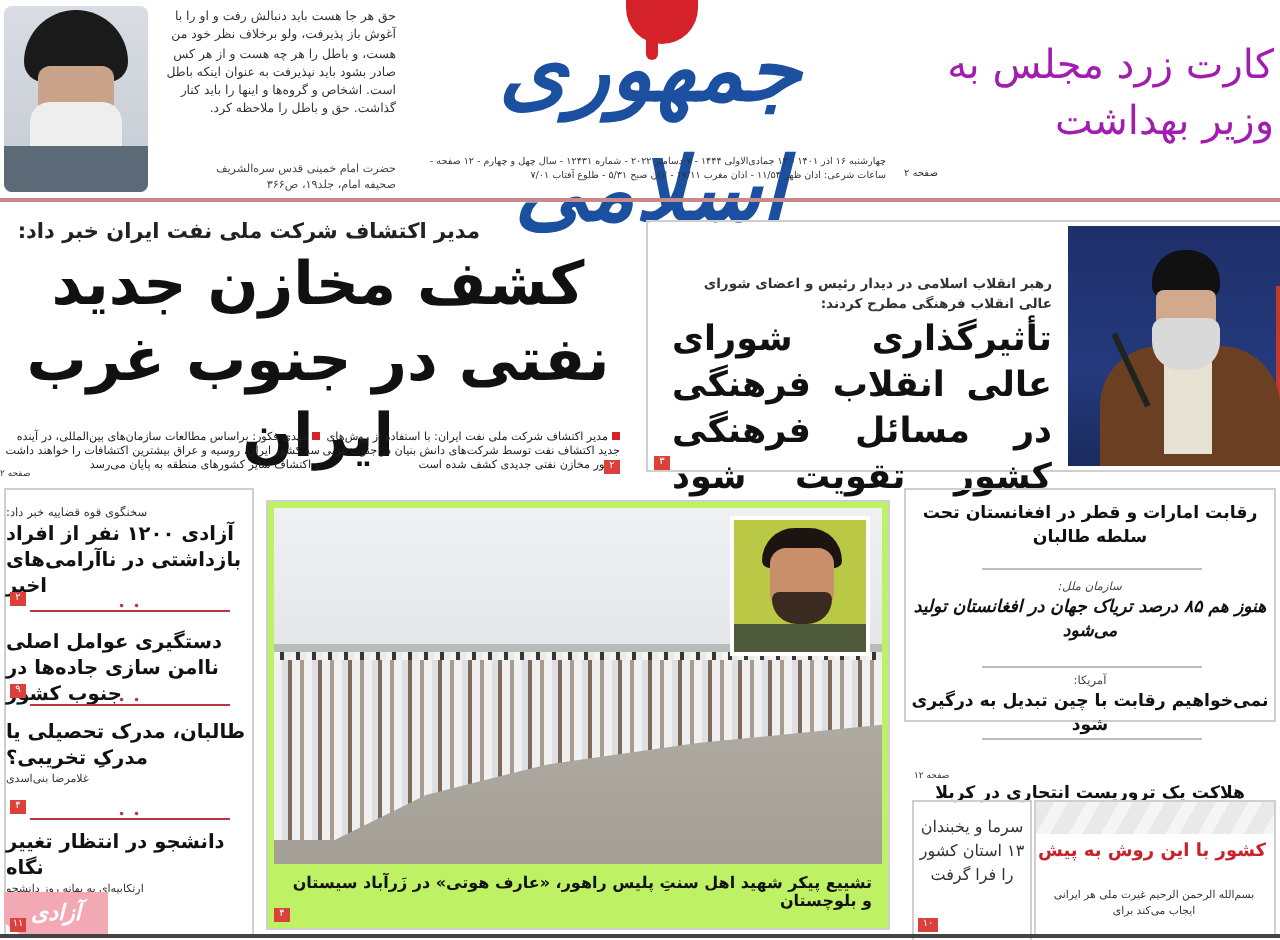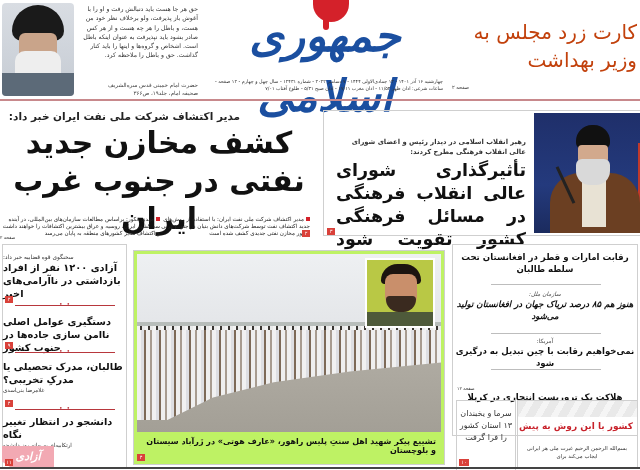--- a/index.html
+++ b/index.html
@@ -20,21 +20,21 @@
   .quote-text { right: 128px; top: 4px; width: 122px; font-size: 6.2px; line-height: 9.3px; color:#333; text-align: right; position:absolute; }
   .quote-text { left: 76px; right:auto; }
   .quote-source { left: 78px; top: 82px; width: 120px; font-size: 5.6px; line-height: 7.5px; color:#444; position:absolute; }
 
   .logo { left: 205px; top: 0; width: 240px; height: 72px; }
   .logo-splash { position:absolute; left:108px; top:0; width:36px; height:22px; background:#d4212a; border-radius:0 0 18px 18px; }
   .logo-splash::after { content:""; position:absolute; left:10px; top:18px; width:6px; height:12px; background:#d4212a; border-radius:0 0 3px 3px; }
   .logo-text { position:absolute; left:0; top:6px; width:240px; text-align:center; font-family:"DejaVu Serif", serif; font-weight:bold; font-size:44px; color:#1b4fa0; font-style:italic; letter-spacing:-1px; line-height:60px; }
   .dateline { left: 215px; top: 78px; width: 228px; font-size: 4.8px; line-height: 7px; color:#333; text-align: right; white-space: nowrap; overflow:hidden; }
 
-  .top-headline { left: 452px; top: 18px; width: 185px; text-align: right; font-family: "DejaVu Sans", sans-serif; font-size: 20px; font-weight: normal; line-height: 28px; color:#c2410c; }
+  .top-headline { left: 452px; top: 18px; width: 185px; text-align: right; font-family: "DejaVu Sans", sans-serif; font-size: 20px; font-weight: normal; line-height: 28px; color:#a21caf; }
   .top-headline-page { left: 452px; top: 84px; font-size: 5px; color:#333; }
   .masthead-rule { left: 0; top: 99px; width: 640px; height: 2px; background:#c8898c; }
 
   
   .lead { left: 0; top: 102px; width: 318px; height: 136px; }
   .lead-kicker { position:absolute; right: 78px; top: 8px; font-size: 10.5px; font-weight:bold; color:#222; }
   .lead-title { position:absolute; left: 0; top: 22px; width: 318px; text-align:center; font-size: 30px; font-weight:bold; line-height: 38px; color:#111; letter-spacing:-0.5px; }
   .lead-sum { position:absolute; top: 114px; font-size: 5.6px; line-height: 7px; color:#222; text-align: right; }
   .lead-sum.r { right: 8px; width: 150px; }
   .lead-sum.l { left: 0px; width: 160px; }
@@ -76,21 +76,21 @@
   .heads { position:absolute; left:0; top:72px; width:304px; height:8px;
     background: repeating-linear-gradient(90deg,#fafafa 0 3px,#2b2622 3px 5px,#f0f0f0 5px 8px); opacity:.9; }
   .inset { position:absolute; right: 6px; top: 4px; width: 70px; height: 70px; background:#b9c845; border:2px solid #fff; overflow:hidden; }
   .inset .hair { position:absolute; left:14px; top:4px; width:40px; height:20px; background:#1c1410; border-radius:18px 18px 4px 4px; }
   .inset .face { position:absolute; left:18px; top:14px; width:32px; height:36px; background:#c98f6b; border-radius:8px 8px 14px 14px; }
   .inset .beard { position:absolute; left:19px; top:36px; width:30px; height:16px; background:#3a2a1f; border-radius:4px 4px 14px 14px; }
   .inset .uniform { position:absolute; left:0; top:52px; width:70px; height:20px; background:#4e5a3a; }
   .photo-caption { position:absolute; right: 8px; top: 186px; width: 296px; font-size: 8px; font-weight:bold; color:#111; text-align:right; }
 
   
-  .world { left: 452px; top: 244px; width: 186px; height: 192px; border:1px solid #cfcfcf; }
+  .world { left: 452px; top: 244px; width: 186px; height: 117px; border:1px solid #cfcfcf; }
   .world-item { position:absolute; left:0; width: 184px; text-align:center; }
   .world-kicker { font-size: 5.8px; color:#444; line-height: 8px; }
   .world-title { font-size: 8.6px; font-weight:bold; line-height: 12px; color:#111; }
   .world-rule { position:absolute; left: 38px; width: 110px; height: 1px; background:#bdbdbd; }
 
   .cold { left: 456px; top: 400px; width: 60px; height: 80px; border:1px solid #cfcfcf; }
   .cold-text { position:absolute; left:0; top: 7px; width: 58px; text-align:center; font-size: 8px; line-height: 12px; color:#333; }
 
   .editorial { left: 517px; top: 400px; width: 121px; height: 68px; border:1px solid #cfcfcf; overflow:hidden; }
   .editorial-band { position:absolute; left:0; top:0; width:121px; height:16px; background: repeating-linear-gradient(120deg,#e9e9e9 0 8px,#f5f5f5 8px 14px); }

